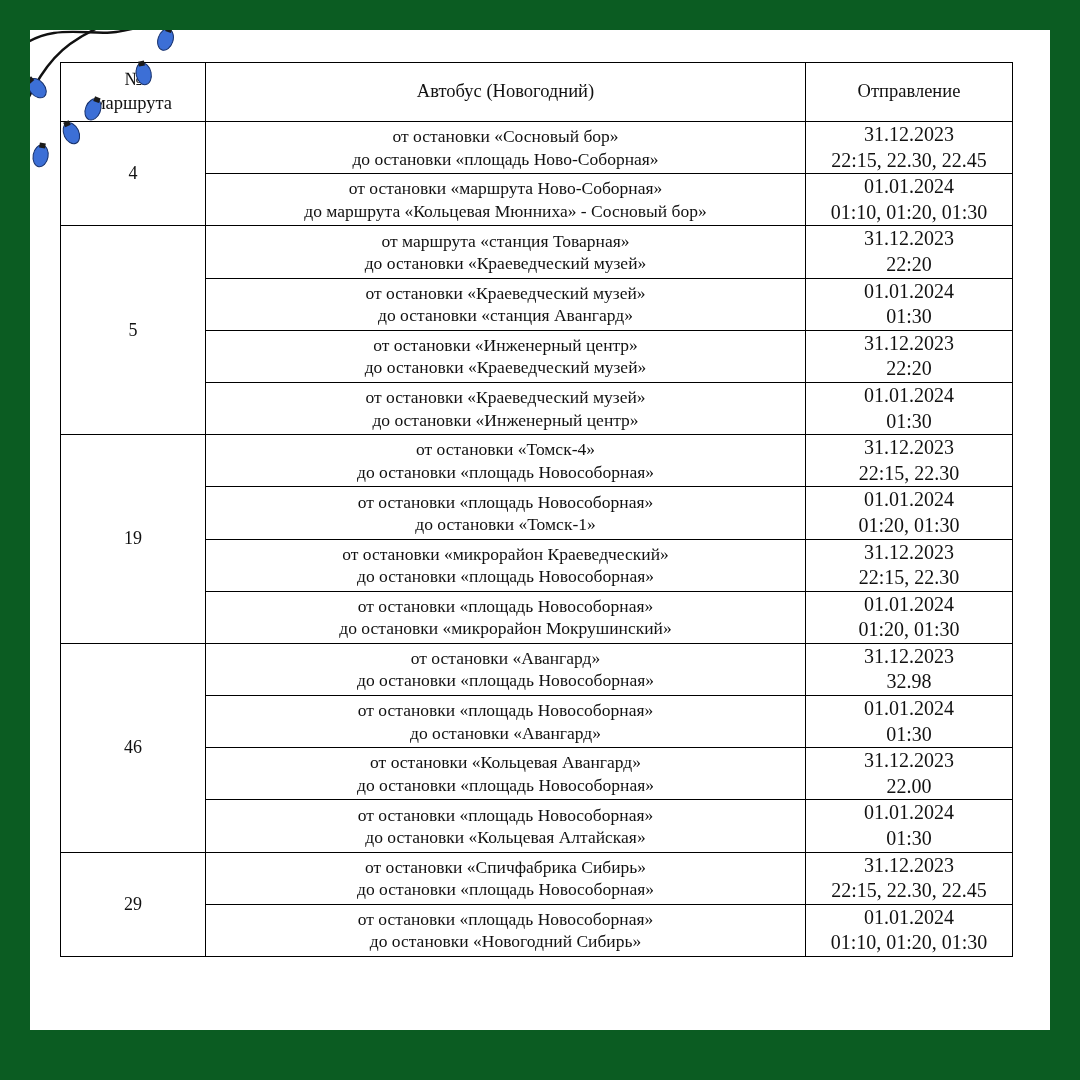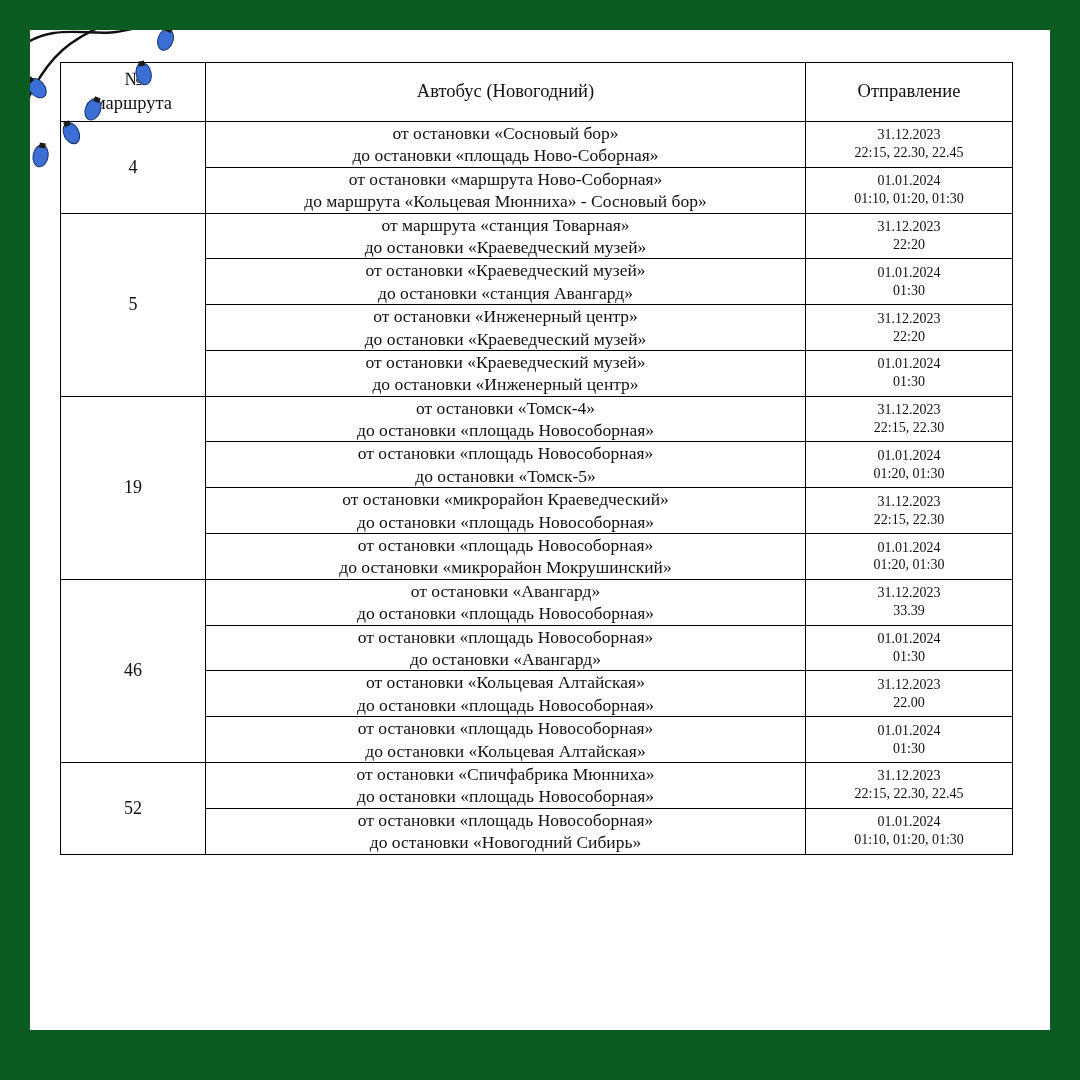--- a/index.html
+++ b/index.html
@@ -63,21 +63,21 @@
   td.route-cell {
     font-size: 18px;
   }
   td.desc-cell, td.dep-cell {
     padding: 3px 4px;
   }
   td.desc-cell .line, td.dep-cell .line {
     display: block;
     white-space: nowrap;
   }
-  td.dep-cell { font-size: 14px; }
+  td.dep-cell { font-size: 20px; }
 
   
   #garland {
     position: absolute;
     left: 0;
     top: 0;
     width: 220px;
     height: 170px;
     pointer-events: none;
   }
@@ -175,21 +175,21 @@
                 <span class="line">до остановки «площадь Новособорная»</span>
               </td>
               <td class="dep-cell">
                 <span class="line">31.12.2023</span>
                 <span class="line">22:15, 22.30</span>
               </td>
             </tr>
             <tr>
               <td class="desc-cell">
                 <span class="line">от остановки «площадь Новособорная»</span>
-                <span class="line">до остановки «Томск-5»</span>
+                <span class="line">до остановки «Томск-1»</span>
               </td>
               <td class="dep-cell">
                 <span class="line">01.01.2024</span>
                 <span class="line">01:20, 01:30</span>
               </td>
             </tr>
             <tr>
               <td class="desc-cell">
                 <span class="line">от остановки «микрорайон Краеведческий»</span>
                 <span class="line">до остановки «площадь Новособорная»</span>
@@ -210,57 +210,57 @@
               </td>
             </tr>
             <tr>
               <td class="route-cell" rowspan="4">46</td>
               <td class="desc-cell">
                 <span class="line">от остановки «Авангард»</span>
                 <span class="line">до остановки «площадь Новособорная»</span>
               </td>
               <td class="dep-cell">
                 <span class="line">31.12.2023</span>
-                <span class="line">33.39</span>
+                <span class="line">32.98</span>
               </td>
             </tr>
             <tr>
               <td class="desc-cell">
                 <span class="line">от остановки «площадь Новособорная»</span>
                 <span class="line">до остановки «Авангард»</span>
               </td>
               <td class="dep-cell">
                 <span class="line">01.01.2024</span>
                 <span class="line">01:30</span>
               </td>
             </tr>
             <tr>
               <td class="desc-cell">
-                <span class="line">от остановки «Кольцевая Алтайская»</span>
+                <span class="line">от остановки «Кольцевая Авангард»</span>
                 <span class="line">до остановки «площадь Новособорная»</span>
               </td>
               <td class="dep-cell">
                 <span class="line">31.12.2023</span>
                 <span class="line">22.00</span>
               </td>
             </tr>
             <tr>
               <td class="desc-cell">
                 <span class="line">от остановки «площадь Новособорная»</span>
                 <span class="line">до остановки «Кольцевая Алтайская»</span>
               </td>
               <td class="dep-cell">
                 <span class="line">01.01.2024</span>
                 <span class="line">01:30</span>
               </td>
             </tr>
             <tr>
-              <td class="route-cell" rowspan="2">52</td>
-              <td class="desc-cell">
-                <span class="line">от остановки «Спичфабрика Мюнниха»</span>
+              <td class="route-cell" rowspan="2">29</td>
+              <td class="desc-cell">
+                <span class="line">от остановки «Спичфабрика Сибирь»</span>
                 <span class="line">до остановки «площадь Новособорная»</span>
               </td>
               <td class="dep-cell">
                 <span class="line">31.12.2023</span>
                 <span class="line">22:15, 22.30, 22.45</span>
               </td>
             </tr>
             <tr>
               <td class="desc-cell">
                 <span class="line">от остановки «площадь Новособорная»</span>

